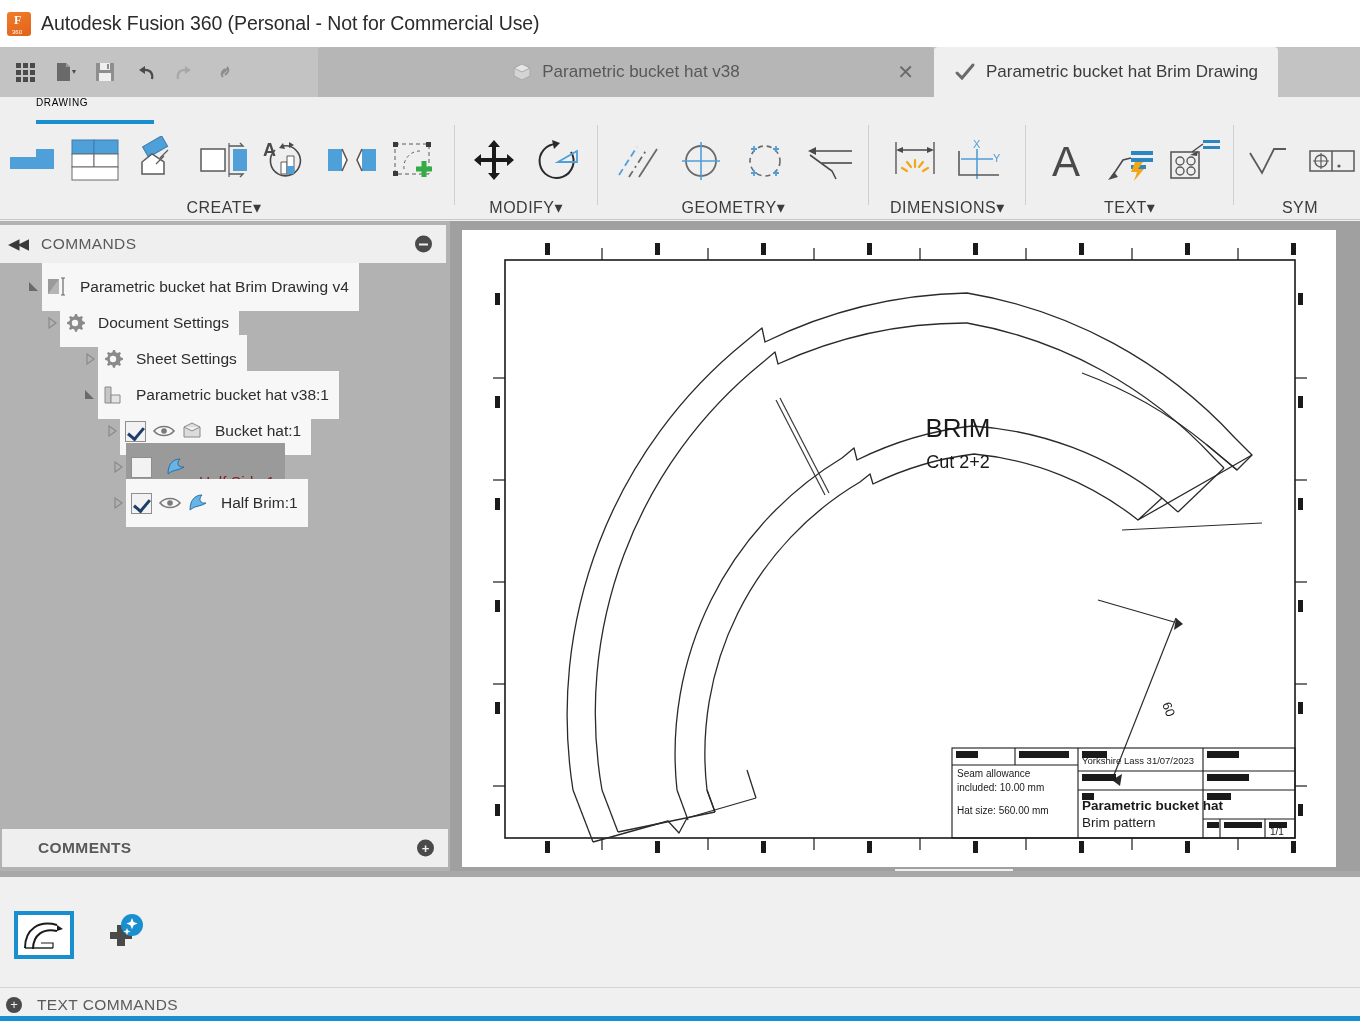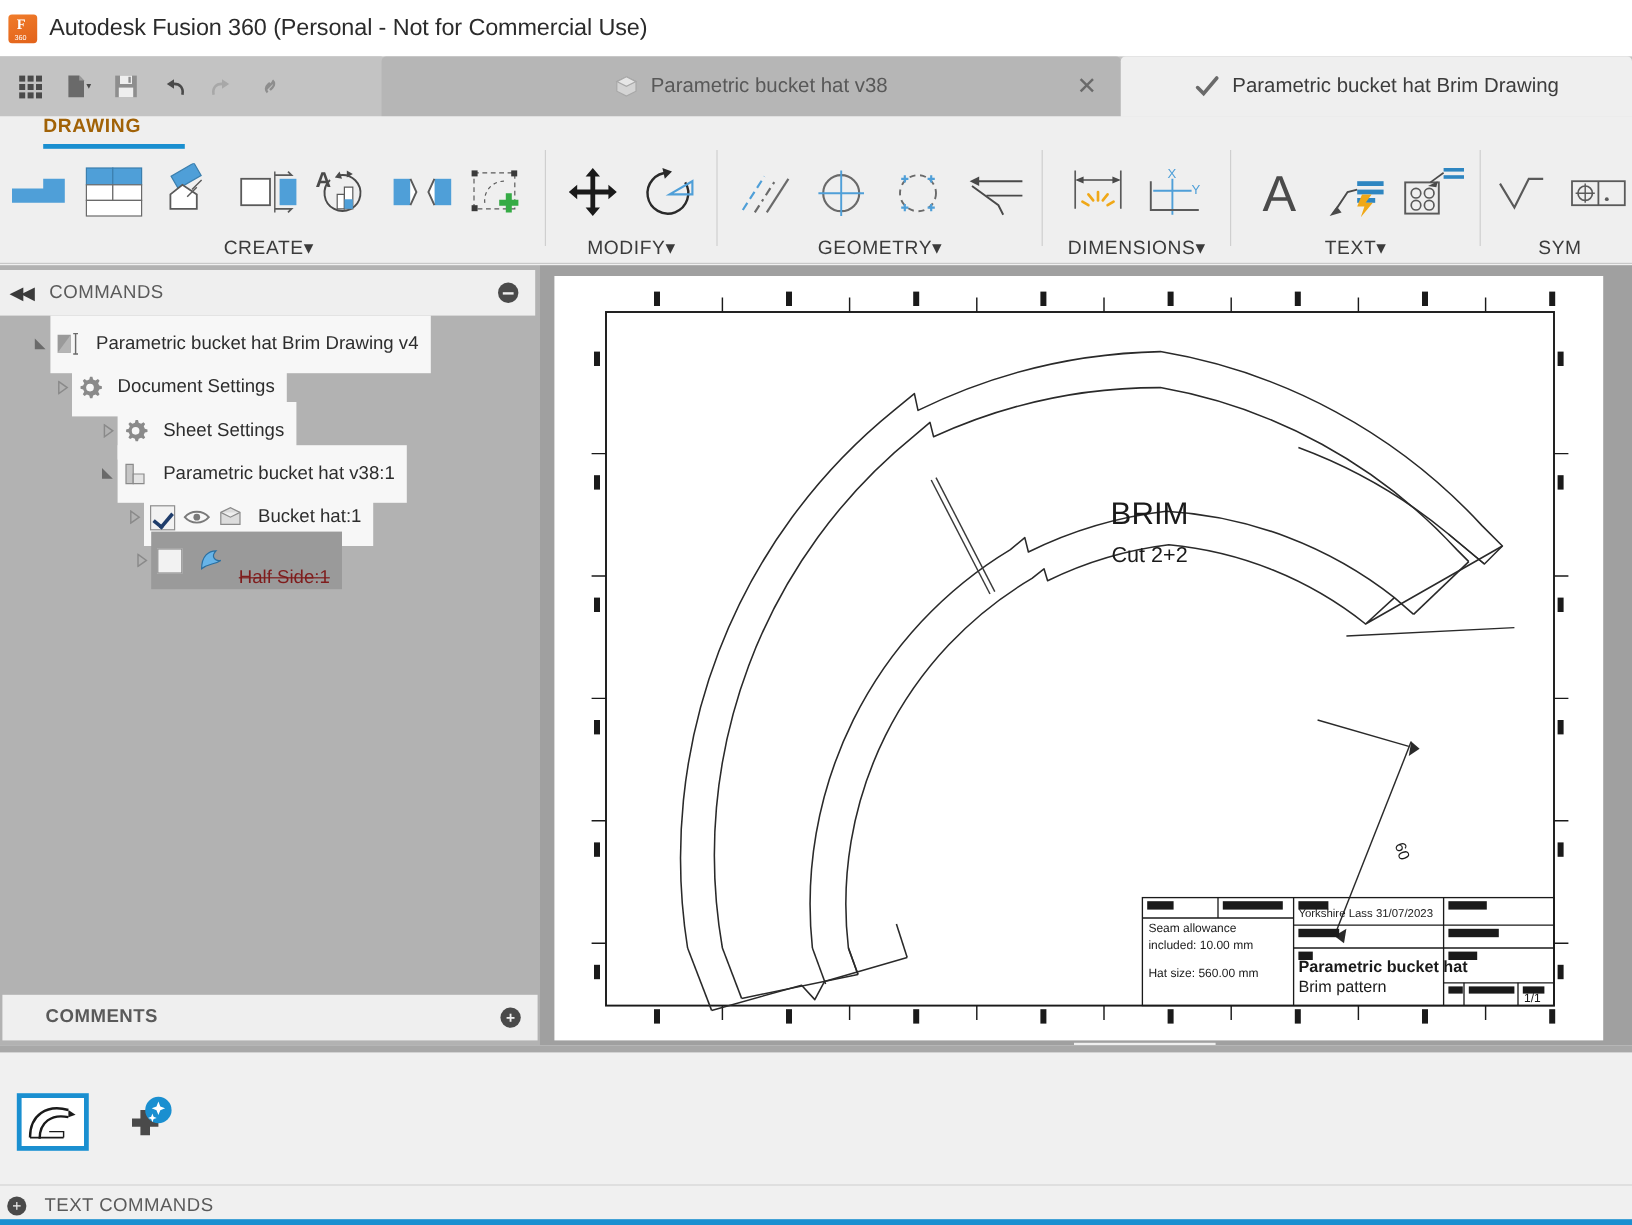--- a/index.html
+++ b/index.html
@@ -55,37 +55,37 @@
   .grid-icon i { background:#4a4a4a; display:block; width:5px; height:5px; }
 
   .tab {
     position:absolute; top:0; height:50px;
     background:#b6b6b6;
     border-radius: 4px 4px 0 0;
     display:flex; align-items:center; justify-content:center;
     color:#585858; font-size:17px;
   }
   #tab-doc { left: 318px; width: 616px; justify-content: center; }
-  #tab-draw { left: 934px; width: 426px; background:#efefef; color:#3c3c3c; }
+  #tab-draw { left: 934px; width: 344px; background:#efefef; color:#3c3c3c; }
   .tab-ico { margin-right:10px; display:flex; align-items:center; }
   .tab-close {
     position:absolute; right:20px; top:50%; transform:translateY(-50%);
     font-size:20px; color:#6a6a6a; line-height:1; font-family:"Liberation Sans", sans-serif;
   }
 
   
   #ribbon {
     position:absolute; left:0; top:97px; width:1360px; height:123px;
     background:#efefef;
     border-bottom:1px solid #c8c8c8;
   }
   #ribbon-tabs { position:absolute; left:0; top:0; height:25px; width:100%; }
   #ribbon-tab-drawing {
     position:absolute; left:36px; top:0px;
-    font-size:16px; font-weight:bold; color:#a16207; letter-spacing:.6px;
+    font-size:10px; font-weight:normal; color:#000000; letter-spacing:.6px;
   }
   #ribbon-tab-underline {
     position:absolute; left:36px; top:23px; width:118px; height:4px; background:#1a8fd0;
   }
   #panels { position:absolute; left:0; top:28px; height:95px; width:100%; display:flex; align-items:flex-start; }
   .panel { position:relative; height:95px; display:flex; flex-direction:column; align-items:center; }
   .panel-icons { display:flex; align-items:center; height:72px; }
   .panel-label {
     font-size:16px; color:#3b3b3b; letter-spacing:.5px;
     position:absolute; bottom:3px; left:50%; transform:translateX(-50%); white-space:nowrap;
@@ -625,20 +625,42 @@
         <span class="chk"></span>
         <span class="node-ico" style="margin-left:4px;">
           <svg width="24" height="20" viewBox="0 0 24 20">
             <path d="M4 17 C4 6 10 2 16 2 C12 6 14 11 20 10 C14 14 10 12 4 17 Z" fill="#67b4e8" stroke="#2b6fa0" stroke-width="1"></path>
           </svg>
         </span>
         <span class="node-label struck">Half Side:1</span>
       </span>
     </div>
 
+    <div class="node" style="padding-left:110px;">
+      <span class="twisty">
+        <svg width="12" height="12" viewBox="0 0 12 12">
+            <path d="M3 1 L10 6 L3 11 Z" fill="none" stroke="#8a8a8a" stroke-width="1.2"></path>
+          </svg>
+      </span>
+      <span class="node-body">
+        <span class="chk on"></span>
+        <span class="eye">
+          <svg width="24" height="14" viewBox="0 0 24 14">
+            <path d="M2 7 C7 1 17 1 22 7 C17 13 7 13 2 7 Z" fill="none" stroke="#7a7a7a" stroke-width="1.6"></path>
+            <circle cx="12" cy="7" r="2.8" fill="#7a7a7a"></circle>
+          </svg>
+        </span>
+        <span class="node-ico">
+          <svg width="24" height="20" viewBox="0 0 24 20">
+            <path d="M4 17 C4 6 10 2 16 2 C12 6 14 11 20 10 C14 14 10 12 4 17 Z" fill="#67b4e8" stroke="#2b6fa0" stroke-width="1"></path>
+          </svg>
+        </span>
+        <span class="node-label">Half Brim:1</span>
+      </span>
+    </div>
 
   </div>
 
   <div id="comments-bar">
     <span id="comments-label">COMMENTS</span>
     <span id="comments-plus">+</span>
   </div>
 </div>
 
 <div id="canvas-area">

